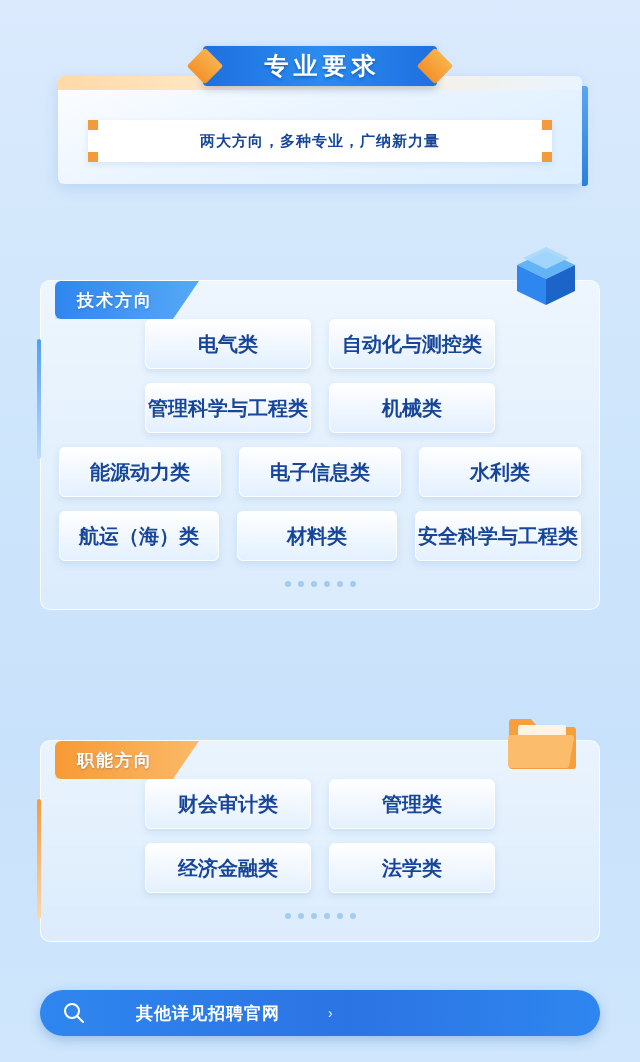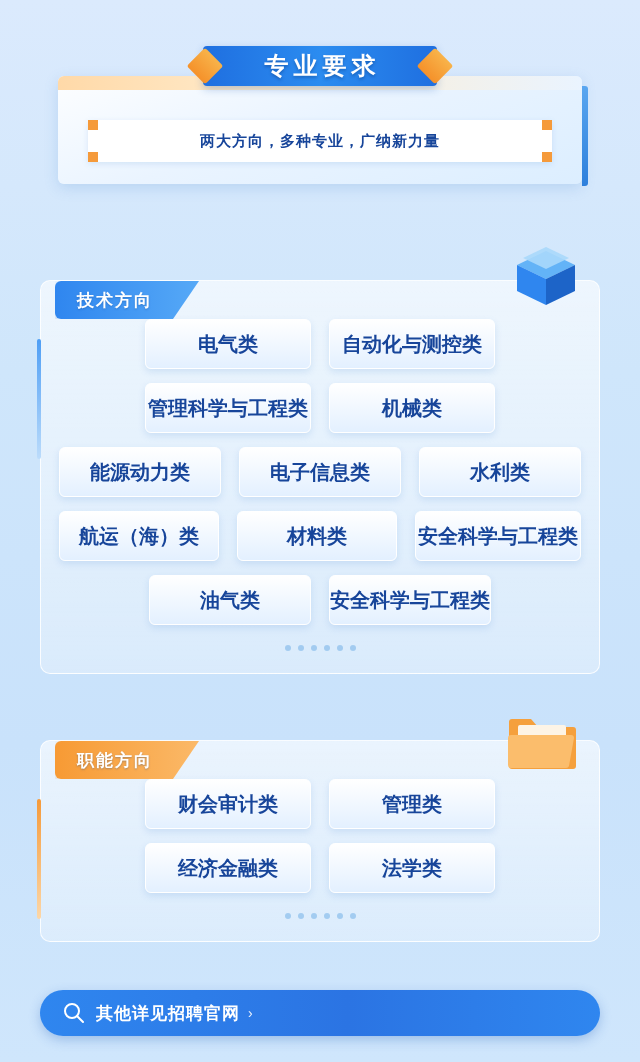--- a/index.html
+++ b/index.html
@@ -231,20 +231,21 @@
     top: 990px;
     width: 560px;
     height: 46px;
     border-radius: 23px;
     background: linear-gradient(90deg, #2f86ef 0%, #2b74e3 55%, #2f86ef 100%);
     display: flex;
     align-items: center;
     padding-left: 22px;
     box-sizing: border-box;
     box-shadow: 0 4px 12px rgba(40, 100, 190, 0.30);
+    gap: 40px;
   }
   .footer-search {
     width: 24px;
     height: 24px;
     flex: 0 0 24px;
     margin-right: 10px;
   }
   .footer-text {
     font-size: 17px;
     font-weight: bold;
@@ -313,24 +314,20 @@
     </div>
     <div class="chip-row">
       <div class="chip w1">能源动力类</div>
       <div class="chip w1">电子信息类</div>
       <div class="chip w1">水利类</div>
     </div>
     <div class="chip-row">
       <div class="chip w1">航运（海）类</div>
       <div class="chip w1">材料类</div>
       <div class="chip w1">安全科学与工程类</div>
-    </div>
-    <div class="chip-row">
-      <div class="chip w2">油气类</div>
-      <div class="chip w2">安全科学与工程类</div>
     </div>
 
     <div class="dots">
       <span class="dot"></span>
       <span class="dot"></span>
       <span class="dot"></span>
       <span class="dot"></span>
       <span class="dot"></span>
       <span class="dot"></span>
     </div>

